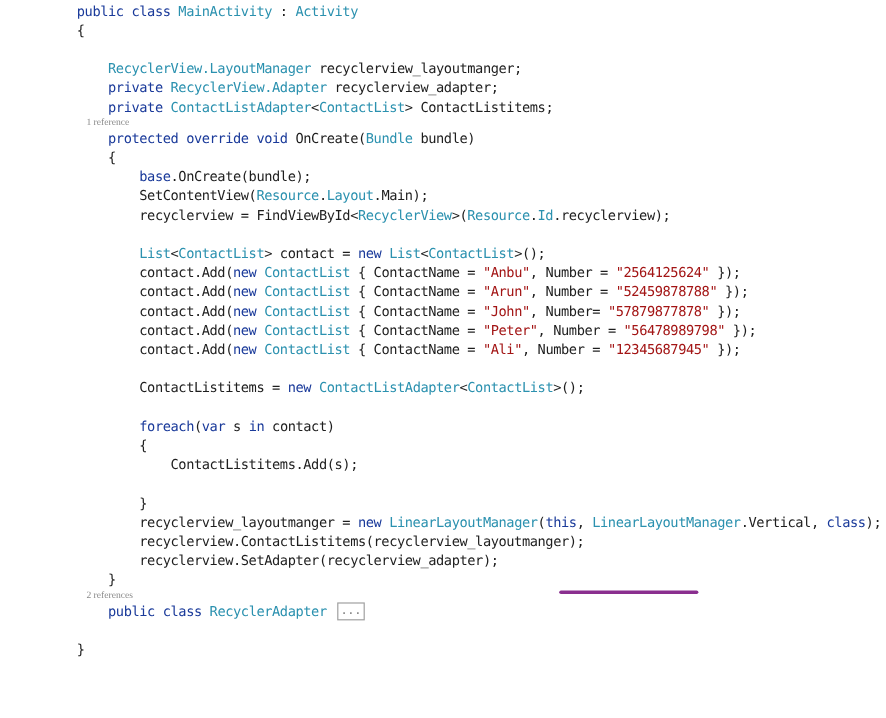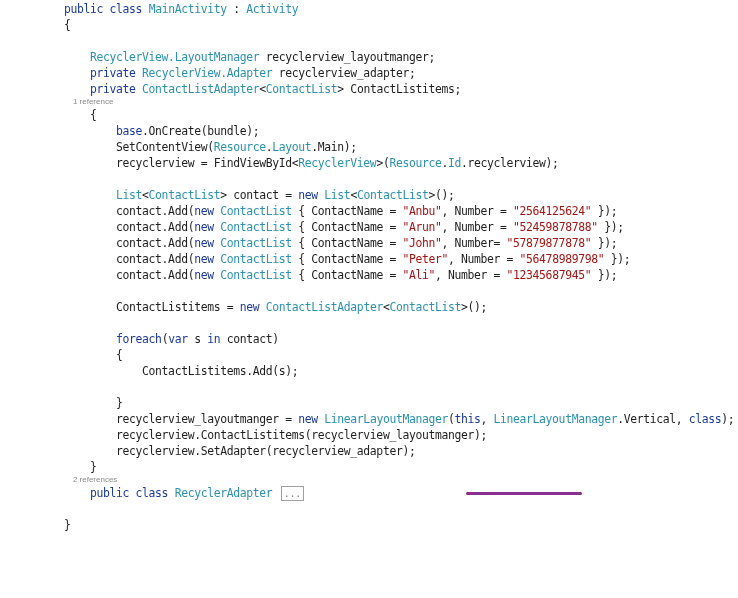--- a/index.html
+++ b/index.html
@@ -5,21 +5,21 @@
   html, body { margin: 0; padding: 0; background: #ffffff; }
   body { width: 738px; height: 598px; overflow: hidden; position: relative; }
   .editor {
     position: absolute; left: 20px; top: 1px;
     font-family: "DejaVu Sans Mono", "Liberation Mono", monospace;
     font-size: 11.4px; color: #1e1e1e;
     letter-spacing: -0.35px;
     margin-left: 44px;
   }
   .line { height: 16px; line-height: 16px; white-space: pre; }
-  .line.ref { height: 10px; line-height: 10px; font-family: Liberation Sans, sans-serif; font-size: 8px; color: #8a8a8a; letter-spacing: 0; }
+  .line.ref { height: 10px; line-height: 10px; font-family: Liberation Serif, serif; font-size: 8px; color: #8a8a8a; letter-spacing: 0; }
   .kw2 { color: #1a3a9a; }
   .ty { color: #2b91af; }
   .st { color: #a31515; }
   .collapsed {
     display: inline-block; border: 1px solid #a0a0a0; color: #808080;
     padding: 0 2px; line-height: 13px; height: 13px; font-size: 10px;
     vertical-align: middle; margin-left: 2px;
   }
   .squiggle {
     position: absolute; left: 466px; top: 492px; width: 116px; height: 3px;
@@ -30,20 +30,21 @@
 <body>
 
 <div class="editor">
   <div class="line"><span class="kw2">public</span> <span class="kw2">class</span> <span class="ty">MainActivity</span><span> : </span><span class="ty">Activity</span></div>
   <div class="line"><span>{</span></div>
   <div class="line"></div>
   <div class="line">    <span class="ty">RecyclerView.LayoutManager</span><span> recyclerview_layoutmanger;</span></div>
   <div class="line">    <span class="kw2">private</span> <span class="ty">RecyclerView.Adapter</span><span> recyclerview_adapter;</span></div>
   <div class="line">    <span class="kw2">private</span> <span class="ty">ContactListAdapter</span><span>&lt;</span><span class="ty">ContactList</span><span>&gt; ContactListitems;</span></div>
   <div class="line ref">    <span>1 reference</span></div>
+  <div class="line">    <span class="kw2">protected</span> <span class="kw2">override</span> <span class="kw2">void</span><span> OnCreate(</span><span class="ty">Bundle</span><span> bundle)</span></div>
   <div class="line">    <span>{</span></div>
   <div class="line">        <span class="kw2">base</span><span>.OnCreate(bundle);</span></div>
   <div class="line">        <span>SetContentView(</span><span class="ty">Resource</span><span>.</span><span class="ty">Layout</span><span>.Main);</span></div>
   <div class="line">        <span>recyclerview = FindViewById&lt;</span><span class="ty">RecyclerView</span><span>&gt;(</span><span class="ty">Resource</span><span>.</span><span class="ty">Id</span><span>.recyclerview);</span></div>
   <div class="line"></div>
   <div class="line">        <span class="ty">List</span><span>&lt;</span><span class="ty">ContactList</span><span>&gt; contact = </span><span class="kw2">new</span><span> </span><span class="ty">List</span><span>&lt;</span><span class="ty">ContactList</span><span>&gt;();</span></div>
   <div class="line">        <span>contact.Add(</span><span class="kw2">new</span> <span class="ty">ContactList</span><span> { ContactName = </span><span class="st">"Anbu"</span><span>, Number = </span><span class="st">"2564125624"</span><span> });</span></div>
   <div class="line">        <span>contact.Add(</span><span class="kw2">new</span> <span class="ty">ContactList</span><span> { ContactName = </span><span class="st">"Arun"</span><span>, Number = </span><span class="st">"52459878788"</span><span> });</span></div>
   <div class="line">        <span>contact.Add(</span><span class="kw2">new</span> <span class="ty">ContactList</span><span> { ContactName = </span><span class="st">"John"</span><span>, Number= </span><span class="st">"57879877878"</span><span> });</span></div>
   <div class="line">        <span>contact.Add(</span><span class="kw2">new</span> <span class="ty">ContactList</span><span> { ContactName = </span><span class="st">"Peter"</span><span>, Number = </span><span class="st">"56478989798"</span><span> });</span></div>

